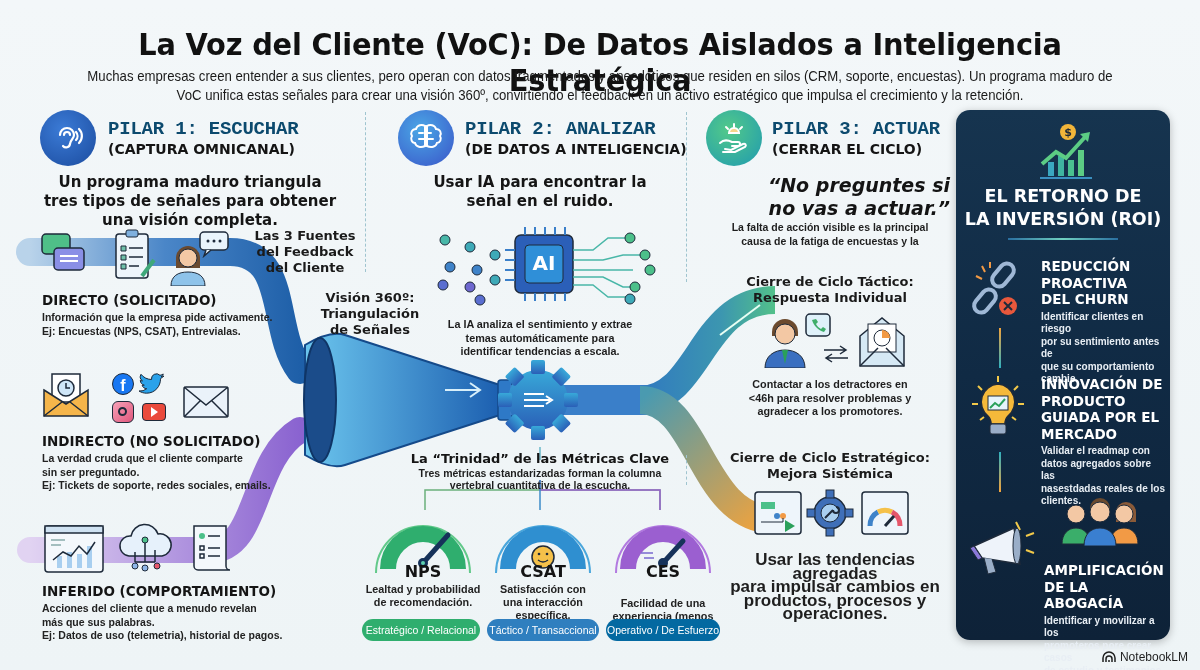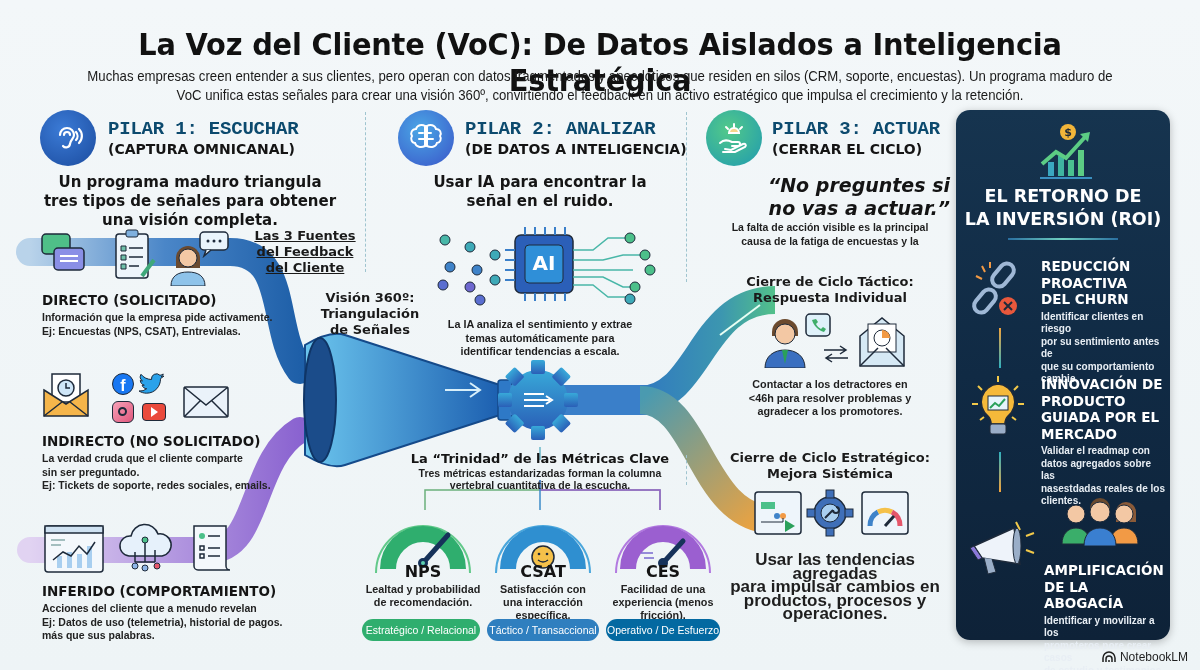--- a/index.html
+++ b/index.html
@@ -186,21 +186,21 @@
       <path d="M25 11a6 6 0 0 1 0 8M28 8a10 10 0 0 1 0 14"></path>
     </svg>
   </div>
   <div class="abs pillar-title" style="left:108px;top:118px;">PILAR 1: ESCUCHAR</div>
   <div class="abs pillar-sub" style="left:108px;top:141px;">(CAPTURA OMNICANAL)</div>
   <div class="abs lead" style="left:40px;top:173px;width:300px;">
     <div>Un programa maduro triangula</div>
     <div>tres tipos de señales para obtener</div>
     <div>una visión completa.</div>
   </div>
-  <div class="abs mid-head" style="left:250px;top:228px;width:110px;text-decoration:underline;">
+  <div class="abs mid-head" style="left:250px;top:228px;width:110px;">
     <div>Las 3 Fuentes</div>
     <div>del Feedback</div>
     <div>del Cliente</div>
   </div>
 
   <svg class="abs" style="left:40px;top:232px" width="48" height="46" viewBox="0 0 48 46">
     <rect x="2" y="2" width="28" height="20" rx="4" fill="#4fbf88" stroke="#1e2a3a" stroke-width="1.5"></rect>
     <rect x="14" y="16" width="30" height="22" rx="4" fill="#8a8fe6" stroke="#1e2a3a" stroke-width="1.5"></rect>
     <path d="M20 24h18M20 29h18" stroke="#fff" stroke-width="2"></path>
   </svg>
@@ -279,22 +279,22 @@
   </svg>
   <svg class="abs" style="left:188px;top:522px" width="48" height="52" viewBox="0 0 48 52">
     <path d="M6 4h32v40a4 4 0 0 0 4 4H10a4 4 0 0 1-4-4z" fill="#f4f8fc" stroke="#1e2a3a" stroke-width="1.5"></path>
     <circle cx="14" cy="14" r="3" fill="#4cc08a"></circle>
     <path d="M20 14h12M12 24h4v4h-4zM12 32h4v4h-4zM20 26h12M20 34h12" stroke="#1e2a3a" stroke-width="1.5" fill="none"></path>
   </svg>
 
   <div class="abs" style="left:42px;top:583px;width:260px;">
     <div class="src-head">INFERIDO (COMPORTAMIENTO)</div>
     <div class="src-body" style="margin-top:3px;">Acciones del cliente que a menudo revelan</div>
+    <div class="src-body">más que sus palabras.</div>
     <div class="src-body">Ej: Datos de uso (telemetria), historial de pagos.</div>
-    <div class="src-body">más que sus palabras.</div>
   </div>
 
   <div class="abs mid-head" style="left:320px;top:290px;width:100px;">
     <div>Visión 360º:</div>
     <div>Triangulación</div>
     <div>de Señales</div>
   </div>
 </section>
 
 <section>
@@ -383,21 +383,21 @@
     <div class="gauge-desc">de recomendación.</div>
   </div>
   <div class="abs" style="left:478px;top:562px;width:130px;">
     <div class="gauge-name">CSAT</div>
     <div class="gauge-desc" style="margin-top:2px;">Satisfacción con</div>
     <div class="gauge-desc">una interacción</div>
     <div class="gauge-desc">específica.</div>
   </div>
   <div class="abs" style="left:598px;top:562px;width:130px;">
     <div class="gauge-name">CES</div>
-    <div class="gauge-desc" style="margin-top:2px;">Facilidad de una</div>
+    <div class="gauge-desc" style="margin-top:16px;">Facilidad de una</div>
     <div class="gauge-desc">experiencia (menos</div>
     <div class="gauge-desc">fricción).</div>
   </div>
 
   <div class="abs pill" style="left:362px;top:619px;width:118px;background:#2fae6e;">Estratégico / Relacional</div>
   <div class="abs pill" style="left:487px;top:619px;width:112px;background:#2f7fbf;">Táctico / Transaccional</div>
   <div class="abs pill" style="left:606px;top:619px;width:114px;background:#0369a1;">Operativo / De Esfuerzo</div>
 </section>
 
 <section>

